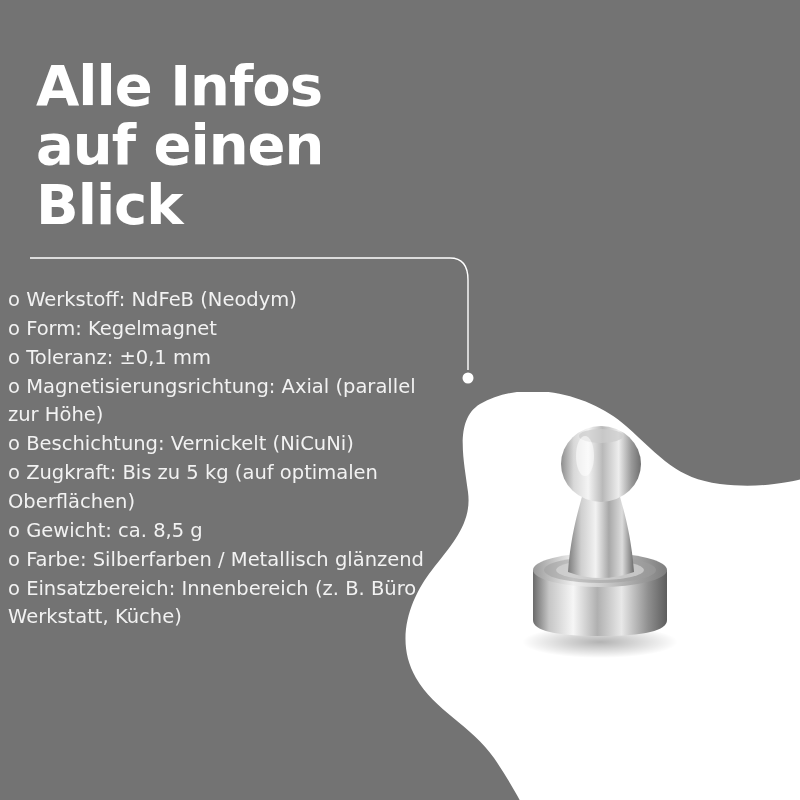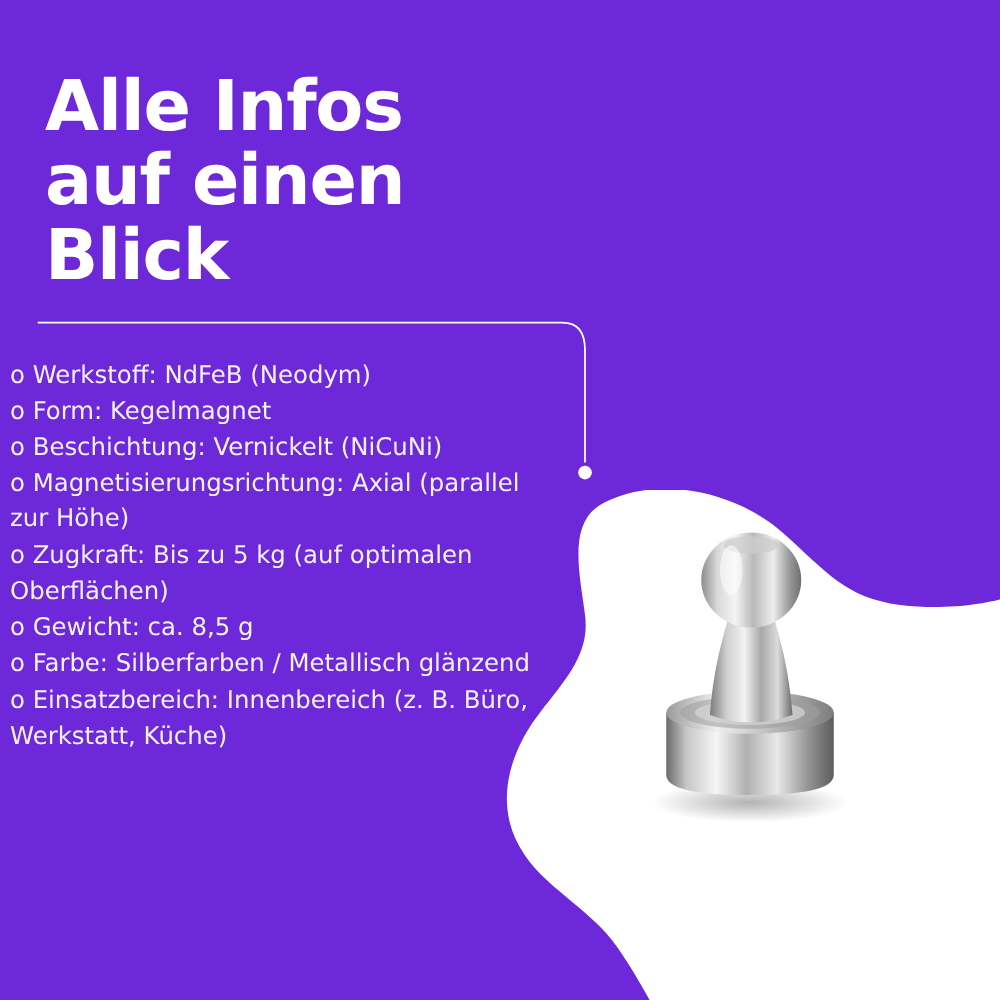--- a/index.html
+++ b/index.html
@@ -10,21 +10,21 @@
     width: 800px;
     height: 800px;
     background: #3f3f3f;
     font-family: "Liberation Sans", sans-serif;
     overflow: hidden;
   }
   .poster {
     position: relative;
     width: 800px;
     height: 800px;
-    background: #6d28d9;
+    background: #737373;
     overflow: hidden;
   }
 
   
   .headline {
     position: absolute;
     left: 36px;
     top: 56px;
     width: 420px;
     color: #ffffff;
@@ -99,22 +99,23 @@
   <div class="connector">
     <svg width="460" height="150" viewBox="0 0 460 150" fill="none" xmlns="http://www.w3.org/2000/svg">
       <path d="M0 8 H 420 Q 438 8 438 30 L 438 120" stroke="#ffffff" stroke-width="1.4" fill="none"></path>
       <circle cx="438" cy="128" r="5.5" fill="#ffffff"></circle>
     </svg>
   </div>
 
   <div class="specs">
     <span class="spec">o Werkstoff: NdFeB (Neodym)</span>
     <span class="spec">o Form: Kegelmagnet</span>
+    <span class="spec">o Toleranz: ±0,1 mm</span>
+    <span class="spec">o Magnetisierungsrichtung: Axial (parallel zur Höhe)</span>
     <span class="spec">o Beschichtung: Vernickelt (NiCuNi)</span>
-    <span class="spec">o Magnetisierungsrichtung: Axial (parallel zur Höhe)</span>
     <span class="spec">o Zugkraft: Bis zu 5 kg (auf optimalen Oberflächen)</span>
     <span class="spec">o Gewicht: ca. 8,5 g</span>
     <span class="spec">o Farbe: Silberfarben / Metallisch glänzend</span>
     <span class="spec">o Einsatzbereich: Innenbereich (z. B. Büro, Werkstatt, Küche)</span>
   </div>
 
   <div class="blob">
     <svg width="430" height="420" viewBox="0 0 430 420" xmlns="http://www.w3.org/2000/svg">
       <path d="M104 12
                C 150 -14, 214 2, 250 34

